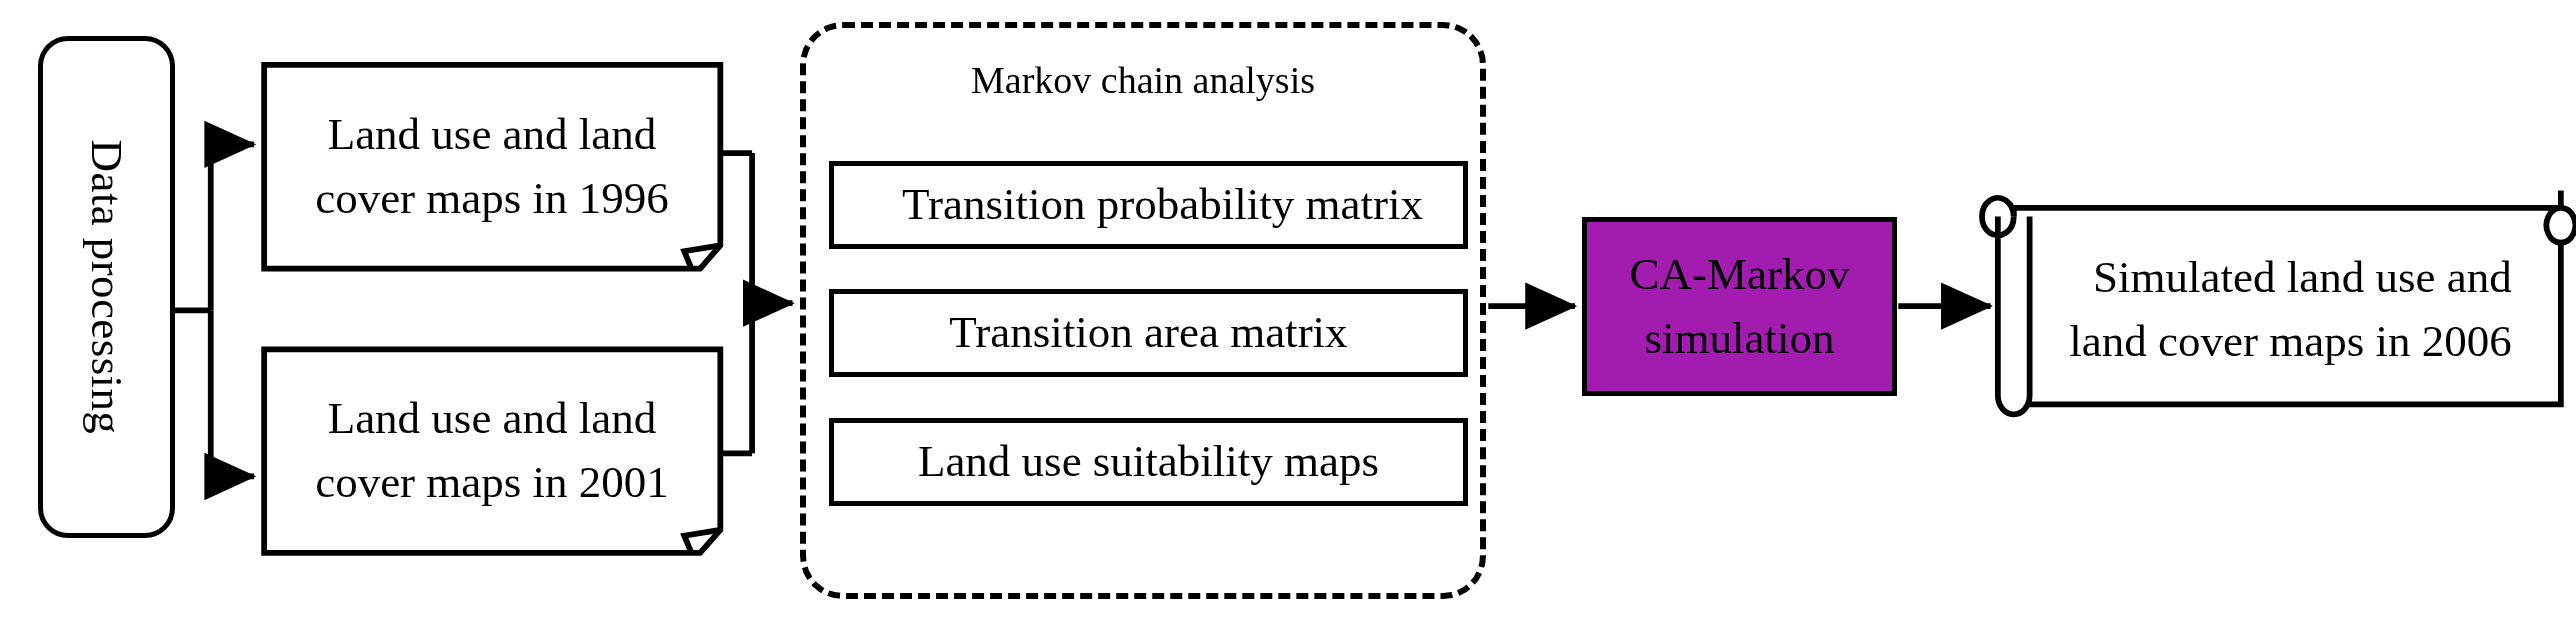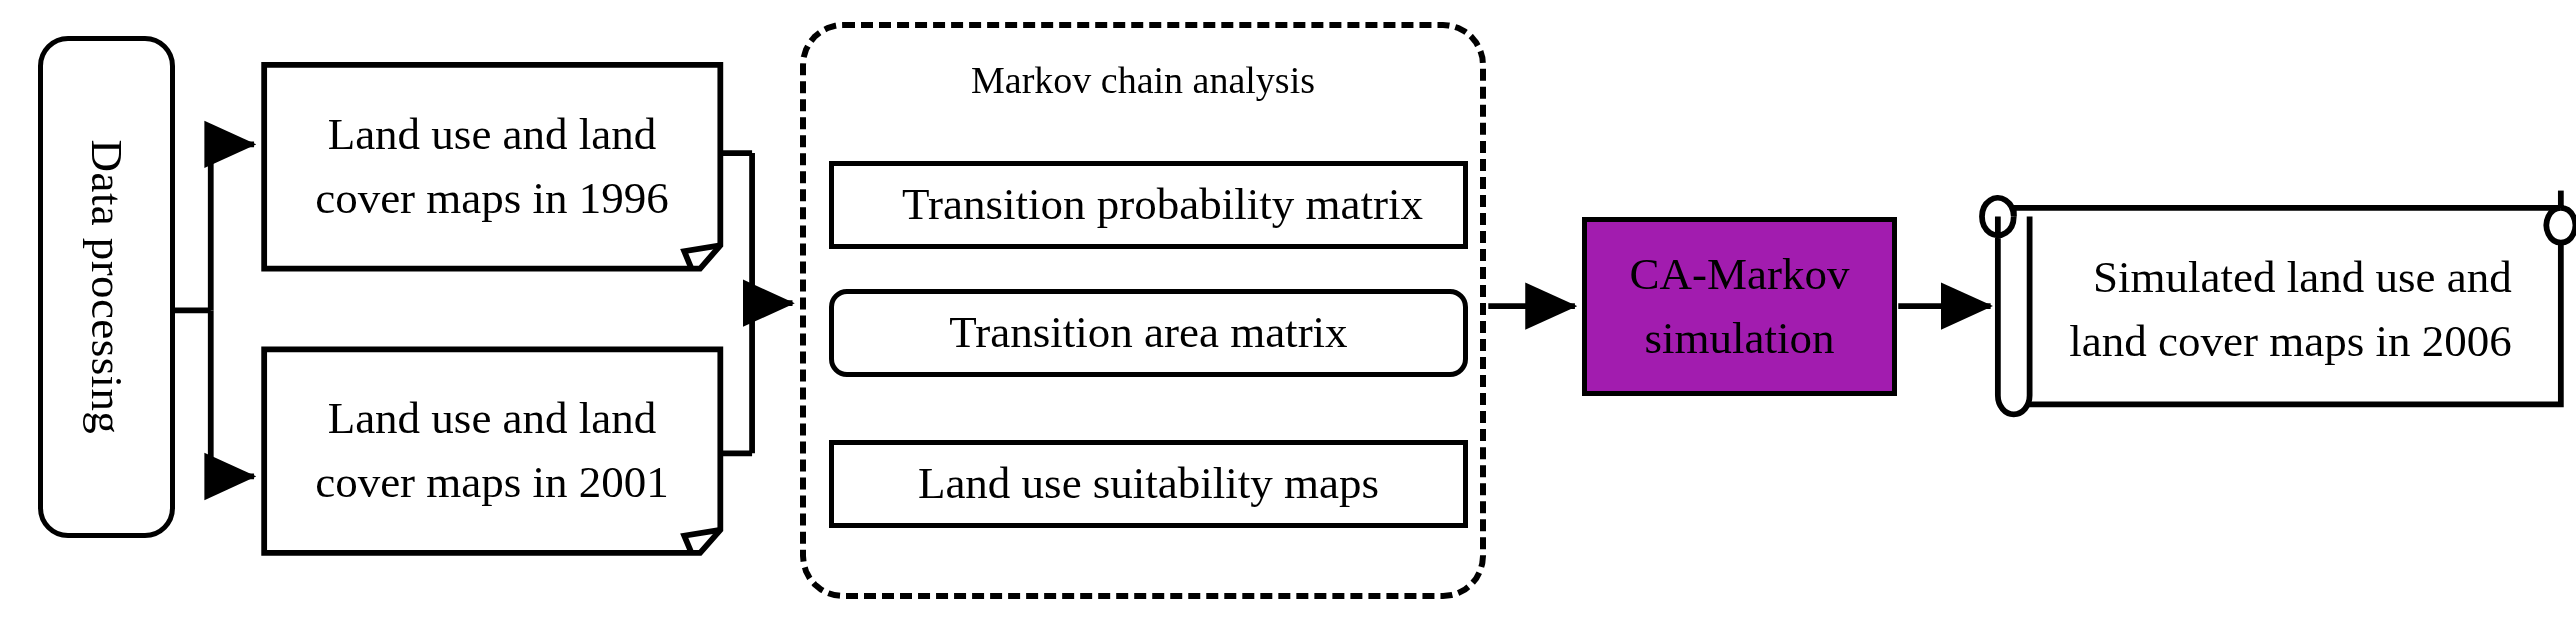--- a/index.html
+++ b/index.html
@@ -22,22 +22,22 @@
 
   
   #markovgroup{left:800px;top:21.7px;width:686px;height:577px;border:6.5px dashed #000;border-radius:43px;background:#fff;display:block;}
   #markovgroup .grouptitle{position:absolute;left:0;top:30px;width:100%;text-align:center;font-size:38px;}
 
   
   .innerbox{position:absolute;left:23px;width:639px;height:88px;border:5px solid #000;background:#fff;
             display:flex;align-items:center;justify-content:center;box-sizing:border-box;}
   .innerbox .lbl{font-size:45px;}
   #inner0{top:133px;padding-left:28px;}
-  #inner1{top:261px;border-radius:18px;}
-  #inner2{top:390px;margin-top:22px;}
+  #inner1{top:261px;}
+  #inner2{top:390px;}
 
   
   #camarkov{left:1582px;top:217px;width:315px;height:179px;border:5.8px solid #000;background:#a21caf;}
   #camarkov .lbl{font-size:45px;}
 
   
   #scrollnode{left:1975px;top:198px;width:592px;height:224px;text-align:right;}
   #scrollnode .lbl{position:relative;z-index:3;font-size:45px;padding-left:39px;}
 </style>
 </head>

